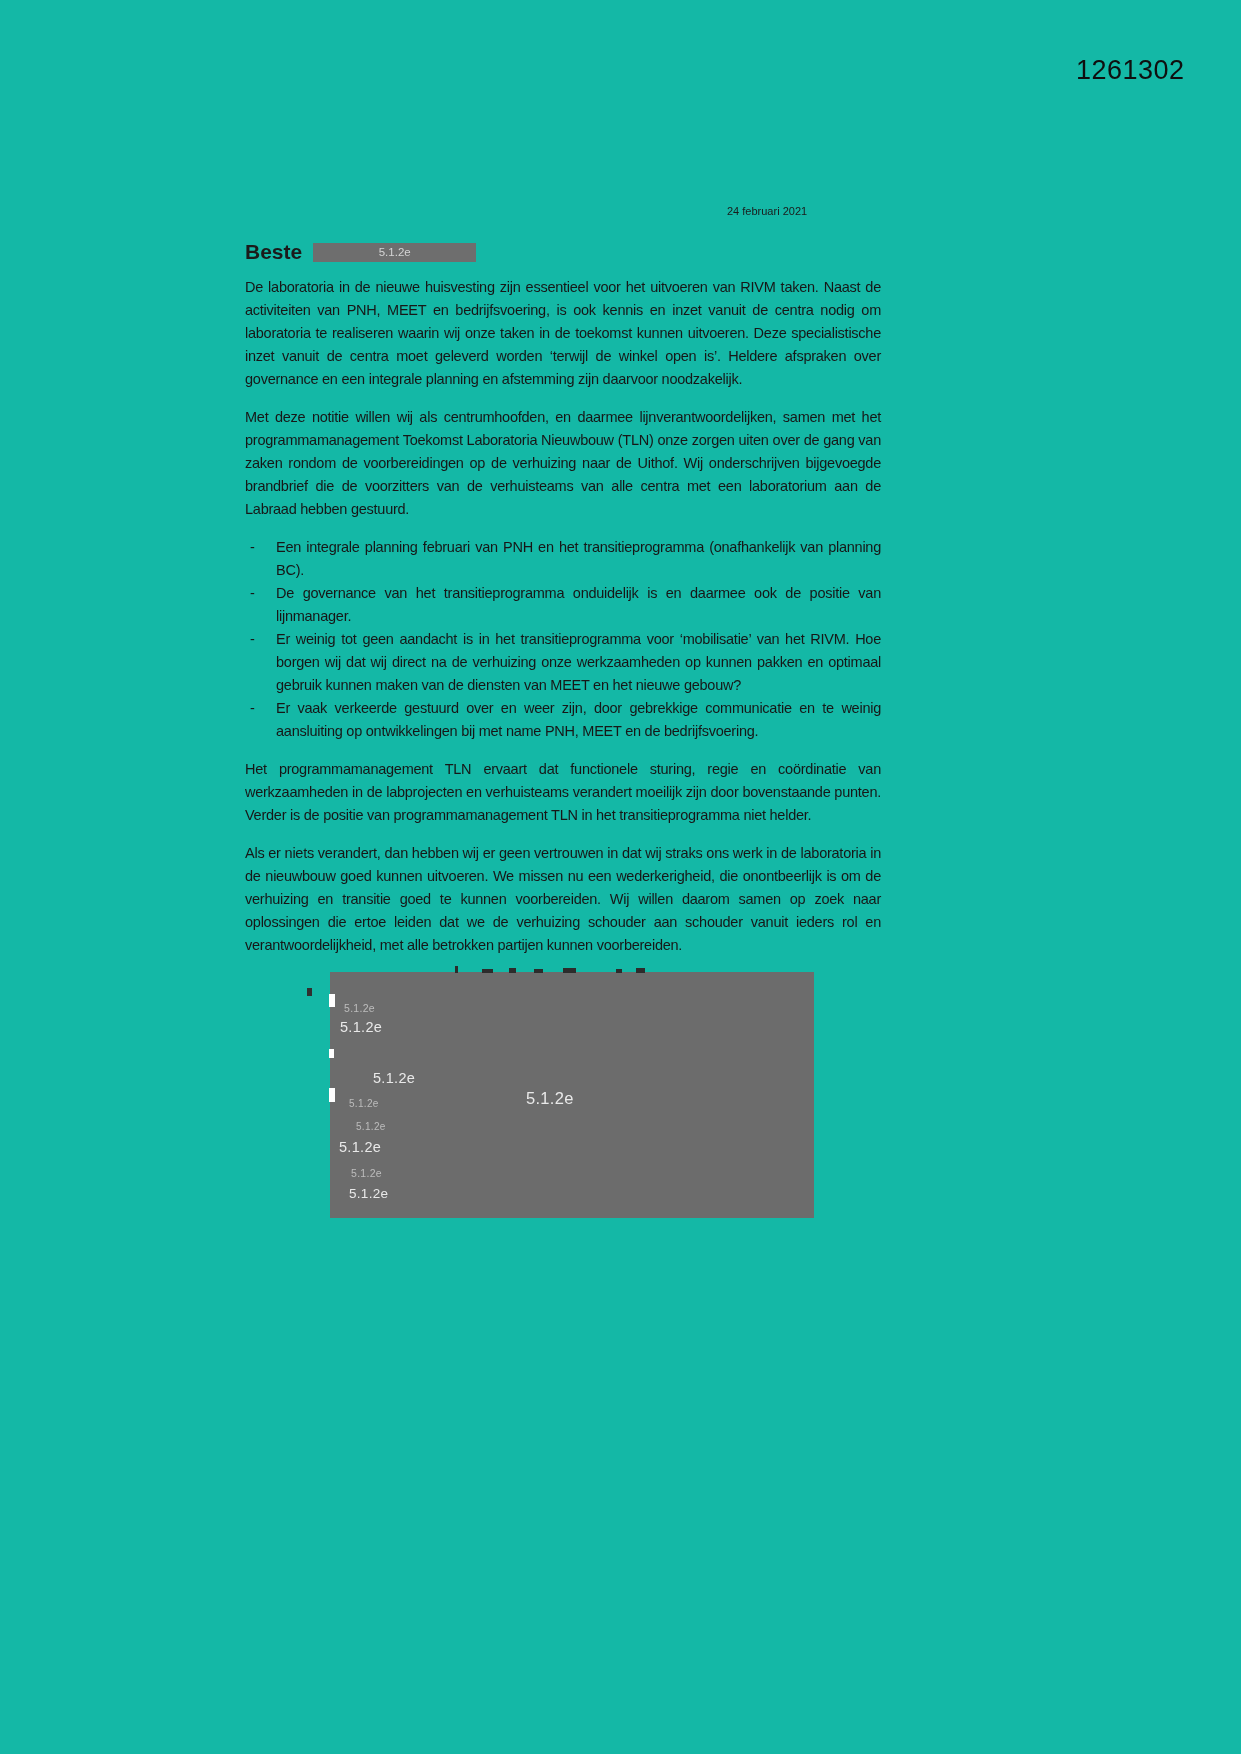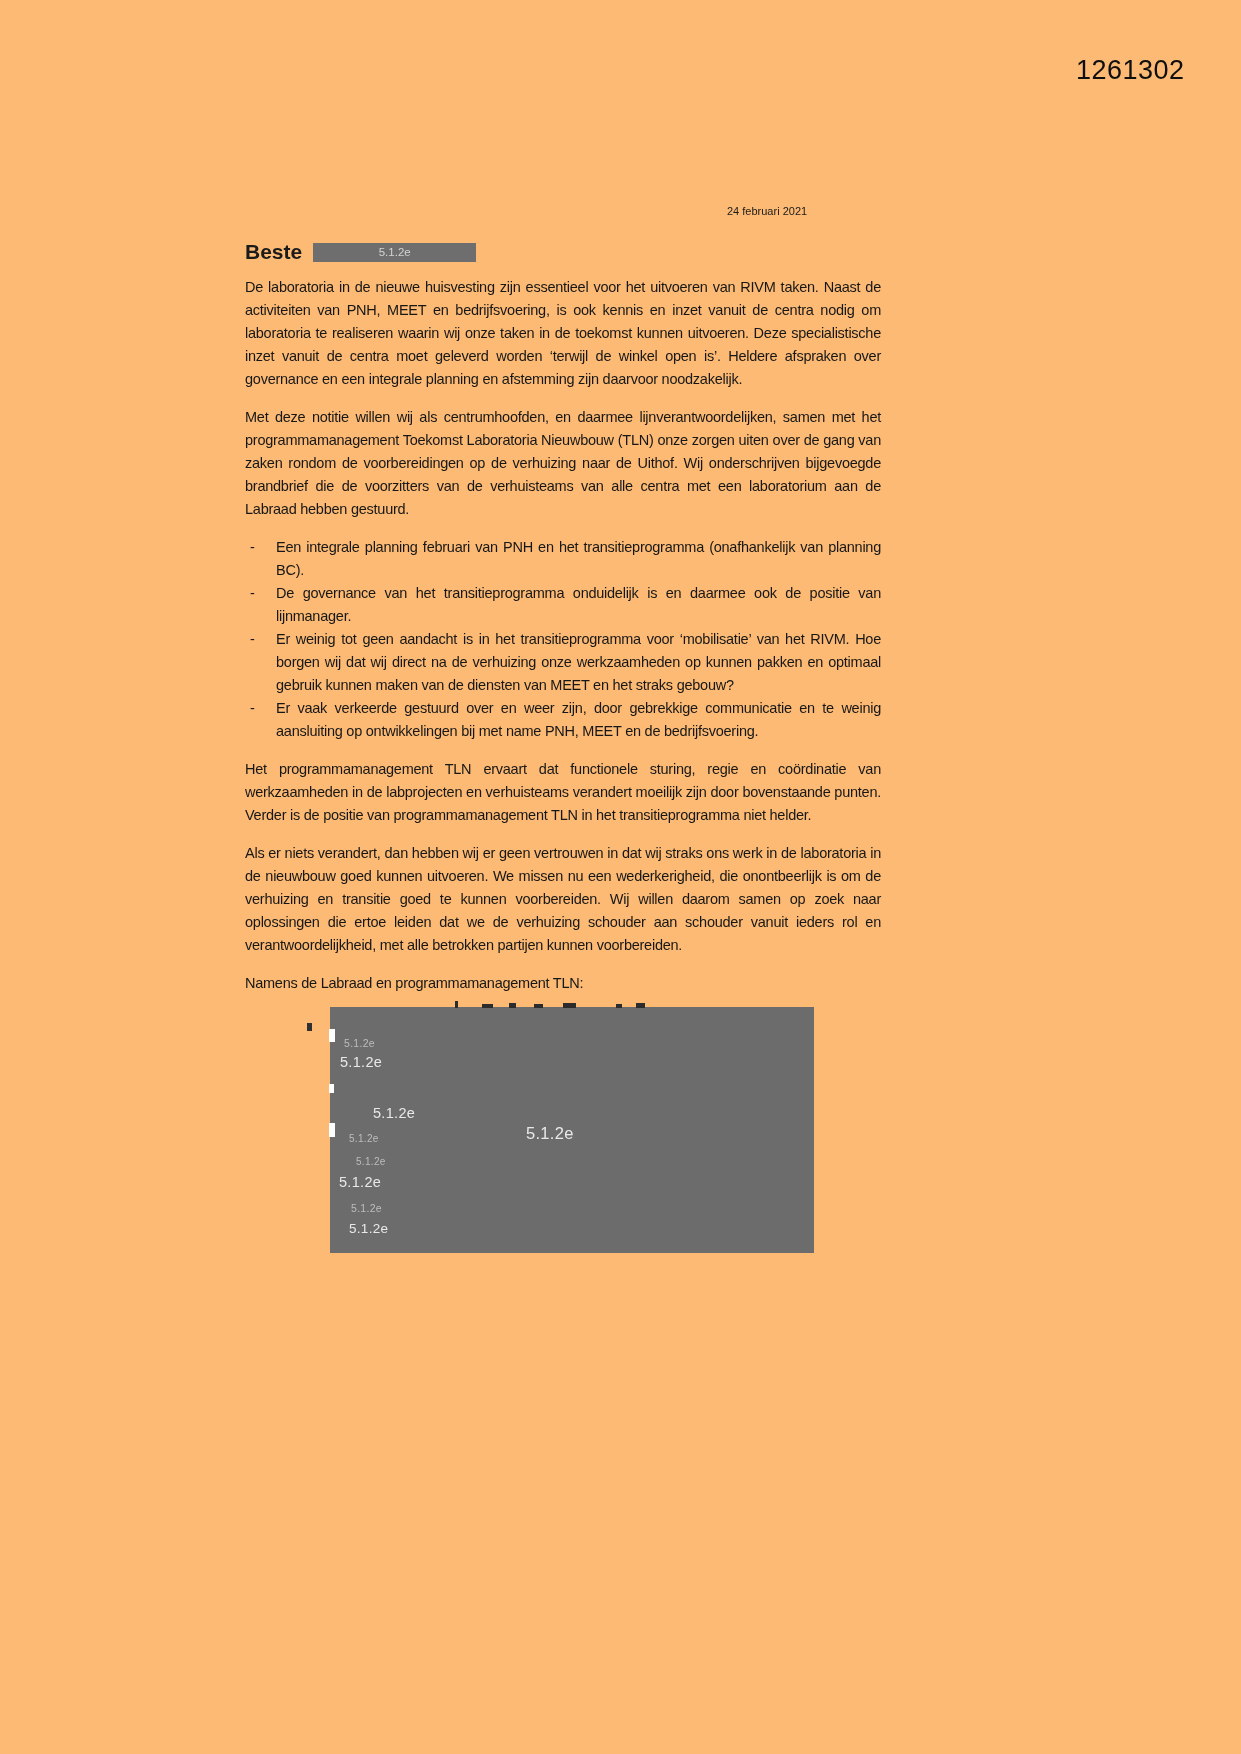--- a/index.html
+++ b/index.html
@@ -1,20 +1,20 @@
 <!DOCTYPE html>
 <html><head>
 <meta charset="utf-8">
 <style>
   html,body{margin:0;padding:0;background:#ffffff;}
   .page{
     position:relative;
     width:1241px;
     height:1754px;
-    background:#fdba74;
+    background:#14b8a6;
     font-family:"Liberation Sans", sans-serif;
     color:#1b1b1b;
     overflow:hidden;
   }
   .doc-number{
     position:absolute;
     left:1076px;
     top:55px;
     font-size:27px;
     letter-spacing:0.5px;
@@ -152,34 +152,33 @@
       <div class="bullet-item">
         <span class="bullet-dash">-</span>
         <span class="bullet-text">Een integrale planning februari van PNH en het transitieprogramma (onafhankelijk van planning BC).</span>
       </div>
       <div class="bullet-item">
         <span class="bullet-dash">-</span>
         <span class="bullet-text">De governance van het transitieprogramma onduidelijk is en daarmee ook de positie van lijnmanager.</span>
       </div>
       <div class="bullet-item">
         <span class="bullet-dash">-</span>
-        <span class="bullet-text">Er weinig tot geen aandacht is in het transitieprogramma voor ‘mobilisatie’ van het RIVM. Hoe borgen wij dat wij direct na de verhuizing onze werkzaamheden op kunnen pakken en optimaal gebruik kunnen maken van de diensten van MEET en het straks gebouw?</span>
+        <span class="bullet-text">Er weinig tot geen aandacht is in het transitieprogramma voor ‘mobilisatie’ van het RIVM. Hoe borgen wij dat wij direct na de verhuizing onze werkzaamheden op kunnen pakken en optimaal gebruik kunnen maken van de diensten van MEET en het nieuwe gebouw?</span>
       </div>
       <div class="bullet-item">
         <span class="bullet-dash">-</span>
         <span class="bullet-text">Er vaak verkeerde gestuurd over en weer zijn, door gebrekkige communicatie en te weinig aansluiting op ontwikkelingen bij met name PNH, MEET en de bedrijfsvoering.</span>
       </div>
     </div>
 
     <p>Het programmamanagement TLN ervaart dat functionele sturing, regie en coördinatie van werkzaamheden in de labprojecten en verhuisteams verandert moeilijk zijn door bovenstaande punten. Verder is de positie van programmamanagement TLN in het transitieprogramma niet helder.</p>
 
     <p>Als er niets verandert, dan hebben wij er geen vertrouwen in dat wij straks ons werk in de laboratoria in de nieuwbouw goed kunnen uitvoeren. We missen nu een wederkerigheid, die onontbeerlijk is om de verhuizing en transitie goed te kunnen voorbereiden. Wij willen daarom samen op zoek naar oplossingen die ertoe leiden dat we de verhuizing schouder aan schouder vanuit ieders rol en verantwoordelijkheid, met alle betrokken partijen kunnen voorbereiden.</p>
 
 
-    <p class="signoff">Namens de Labraad en programmamanagement TLN:</p>
 
     <div class="sig-redaction-box">
       <div class="peek-marks">
         <span class="pm1"></span>
           <span class="pm2"></span>
           <span class="pm3"></span>
           <span class="pm4"></span>
           <span class="pm5"></span>
           <span class="pm6"></span>
           <span class="pm7"></span>

